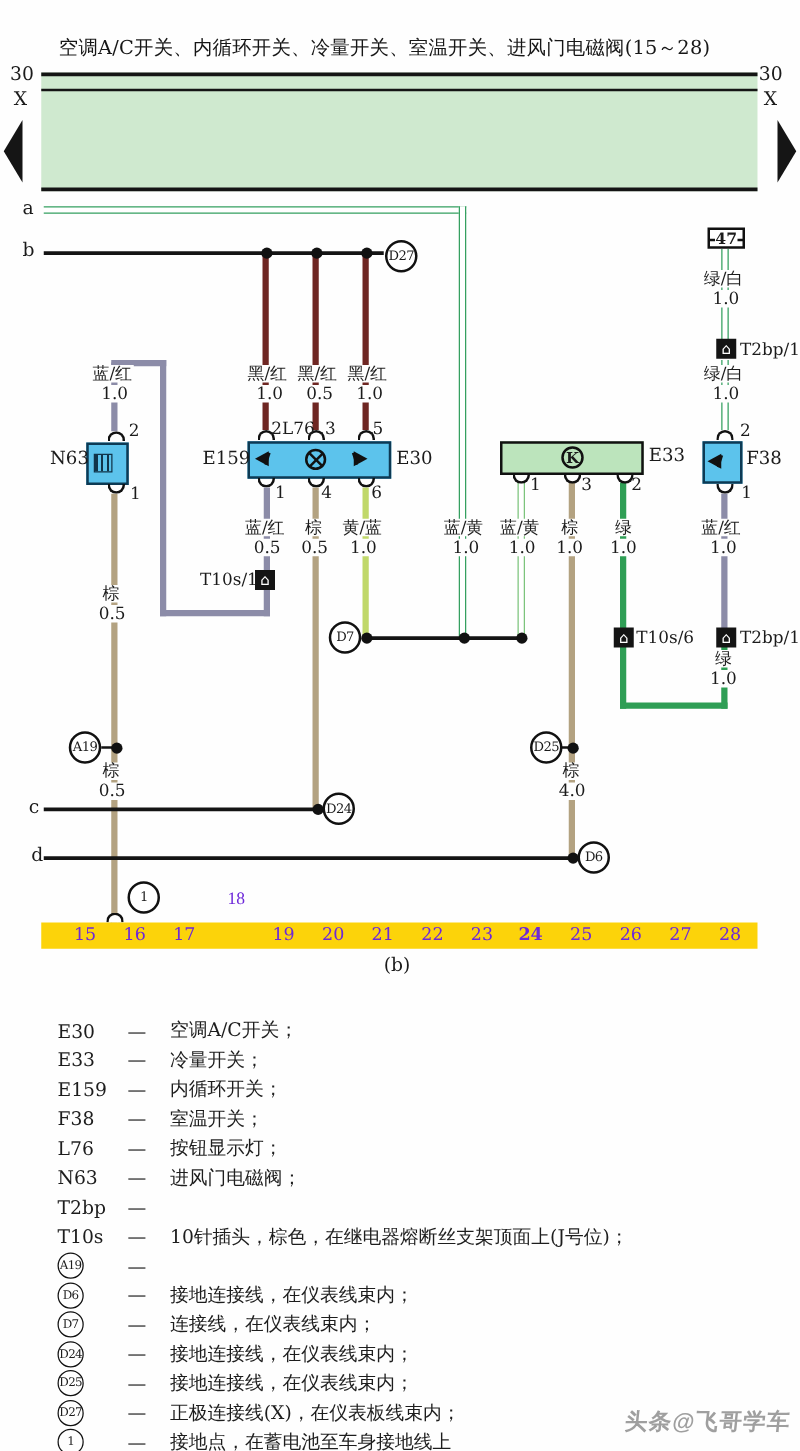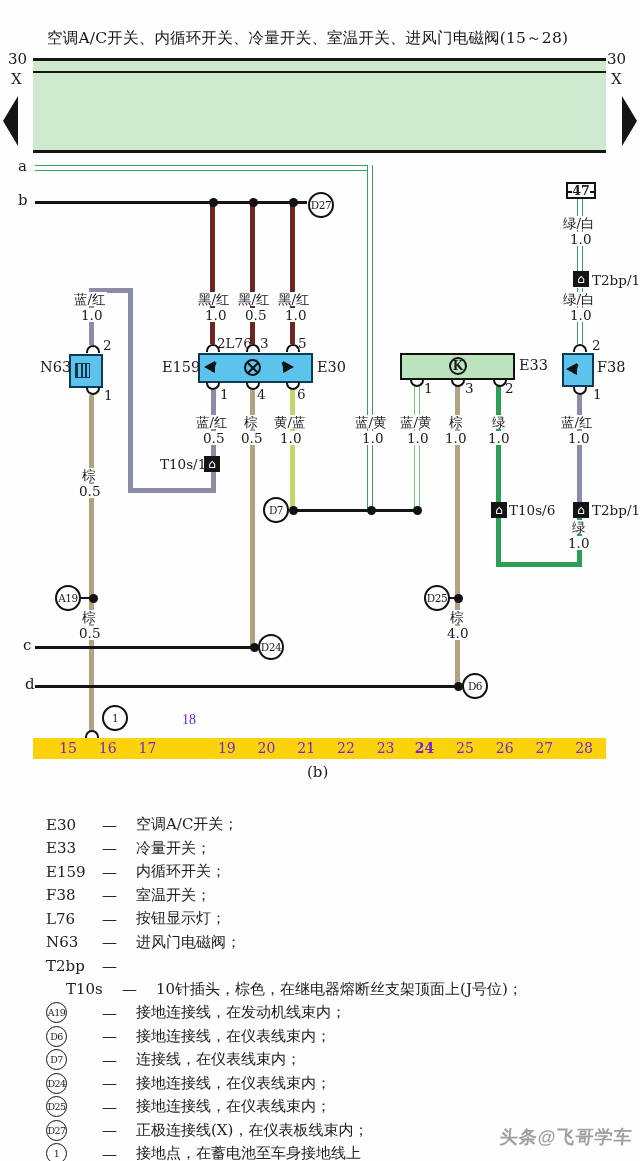--- a/index.html
+++ b/index.html
@@ -253,29 +253,28 @@
       </div>
       <div class="lg-row" style="top: 930.5px;">
         <div class="lg-code">N63</div>
         <div class="lg-dash">—</div>
         <div class="lg-desc">进风门电磁阀；</div>
       </div>
       <div class="lg-row" style="top: 954px;">
         <div class="lg-code">T2bp</div>
         <div class="lg-dash">—</div>
       </div>
-      <div class="lg-row" style="top: 977.5px; margin-left: 20px;">
+      <div class="lg-row" style="top: 977.5px;">
         <div class="lg-code">T10s</div>
         <div class="lg-dash">—</div>
         <div class="lg-desc">10针插头，棕色，在继电器熔断丝支架顶面上(J号位)；</div>
       </div>
       <div class="lg-row" style="top: 1001px;">
         <div class="lg-c">A19</div>
         <div class="lg-dash">—</div>
-        <div class="lg-desc">接地连接线，在发动机线束内；</div>
       </div>
       <div class="lg-row" style="top: 1024.5px;">
         <div class="lg-c">D6</div>
         <div class="lg-dash">—</div>
         <div class="lg-desc">接地连接线，在仪表线束内；</div>
       </div>
       <div class="lg-row" style="top: 1048px;">
         <div class="lg-c">D7</div>
         <div class="lg-dash">—</div>
         <div class="lg-desc">连接线，在仪表线束内；</div>

